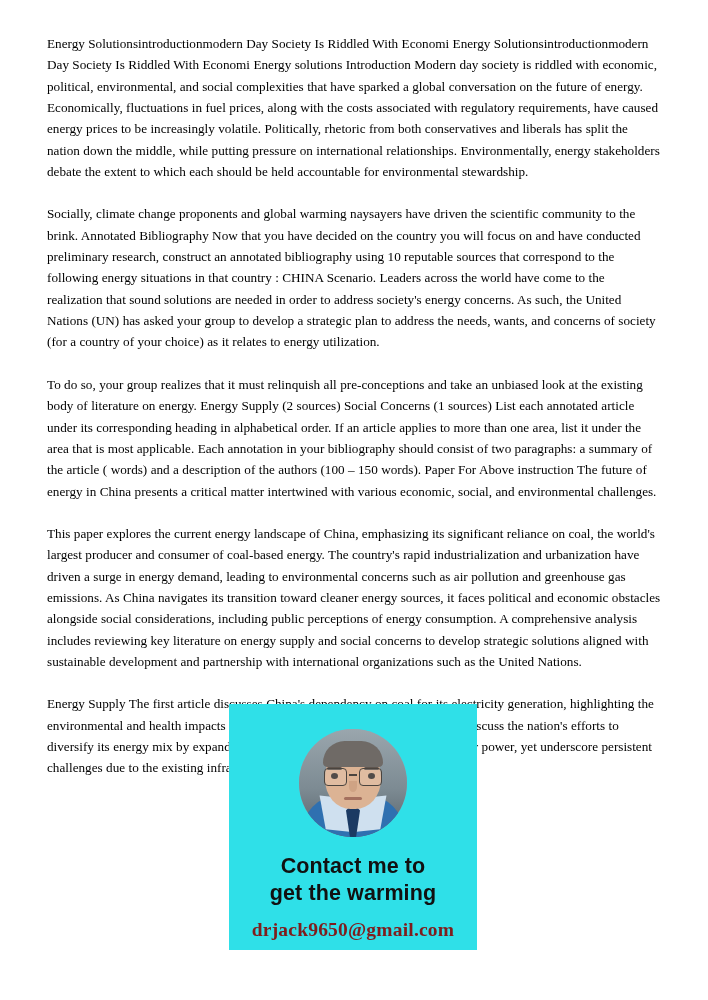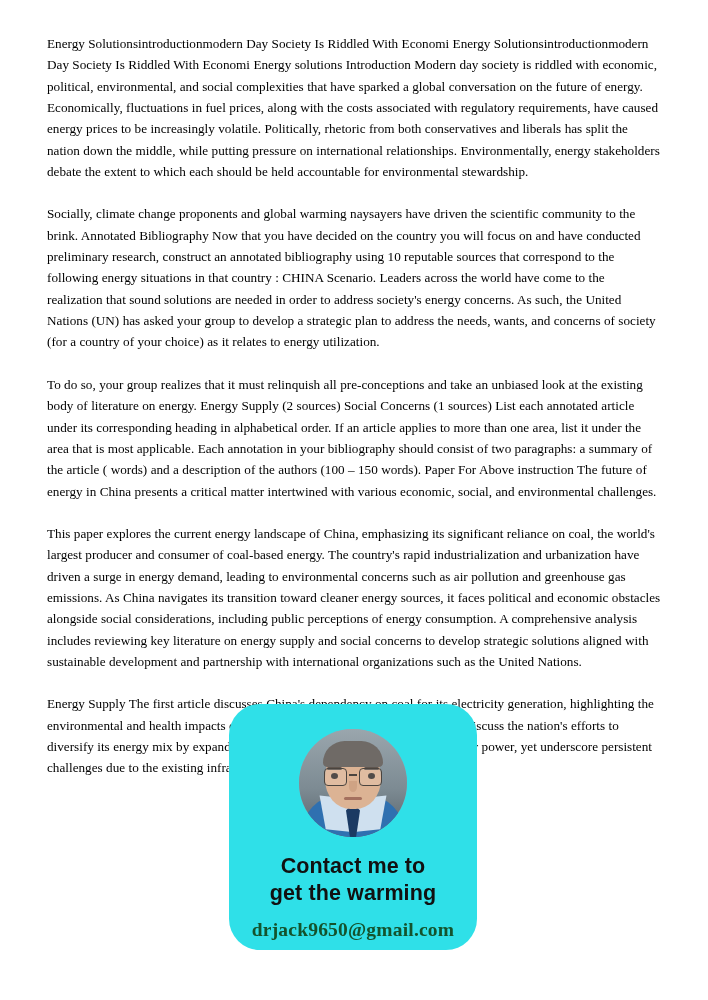--- a/index.html
+++ b/index.html
@@ -45,21 +45,20 @@
     top: 704px;
     width: 248px;
     height: 246px;
     background: #2fe0e8;
     display: flex;
     flex-direction: column;
     align-items: center;
     justify-content: flex-start;
     font-family: "Liberation Sans", sans-serif;
     overflow: hidden;
-    border-radius: 31px;
   }
   .avatar-wrap {
     margin-top: 25px;
     width: 108px;
     height: 108px;
     border-radius: 50%;
     overflow: hidden;
     background: #8fa8b8;
     position: relative;
     flex: none;
@@ -195,21 +194,21 @@
     color: #111111;
     line-height: 27px;
     text-align: center;
     letter-spacing: 0.1px;
   }
   .overlay-line1 { margin-top: 16px; }
   .overlay-email {
     font-family: "Liberation Serif", serif;
     font-size: 19.5px;
     font-weight: bold;
-    color: #14532d;
+    color: #7f1d1d;
     margin-top: 12px;
     text-align: center;
     letter-spacing: 0.2px;
   }
 </style>
 </head>
 <body>
 
 <div class="page">
 

